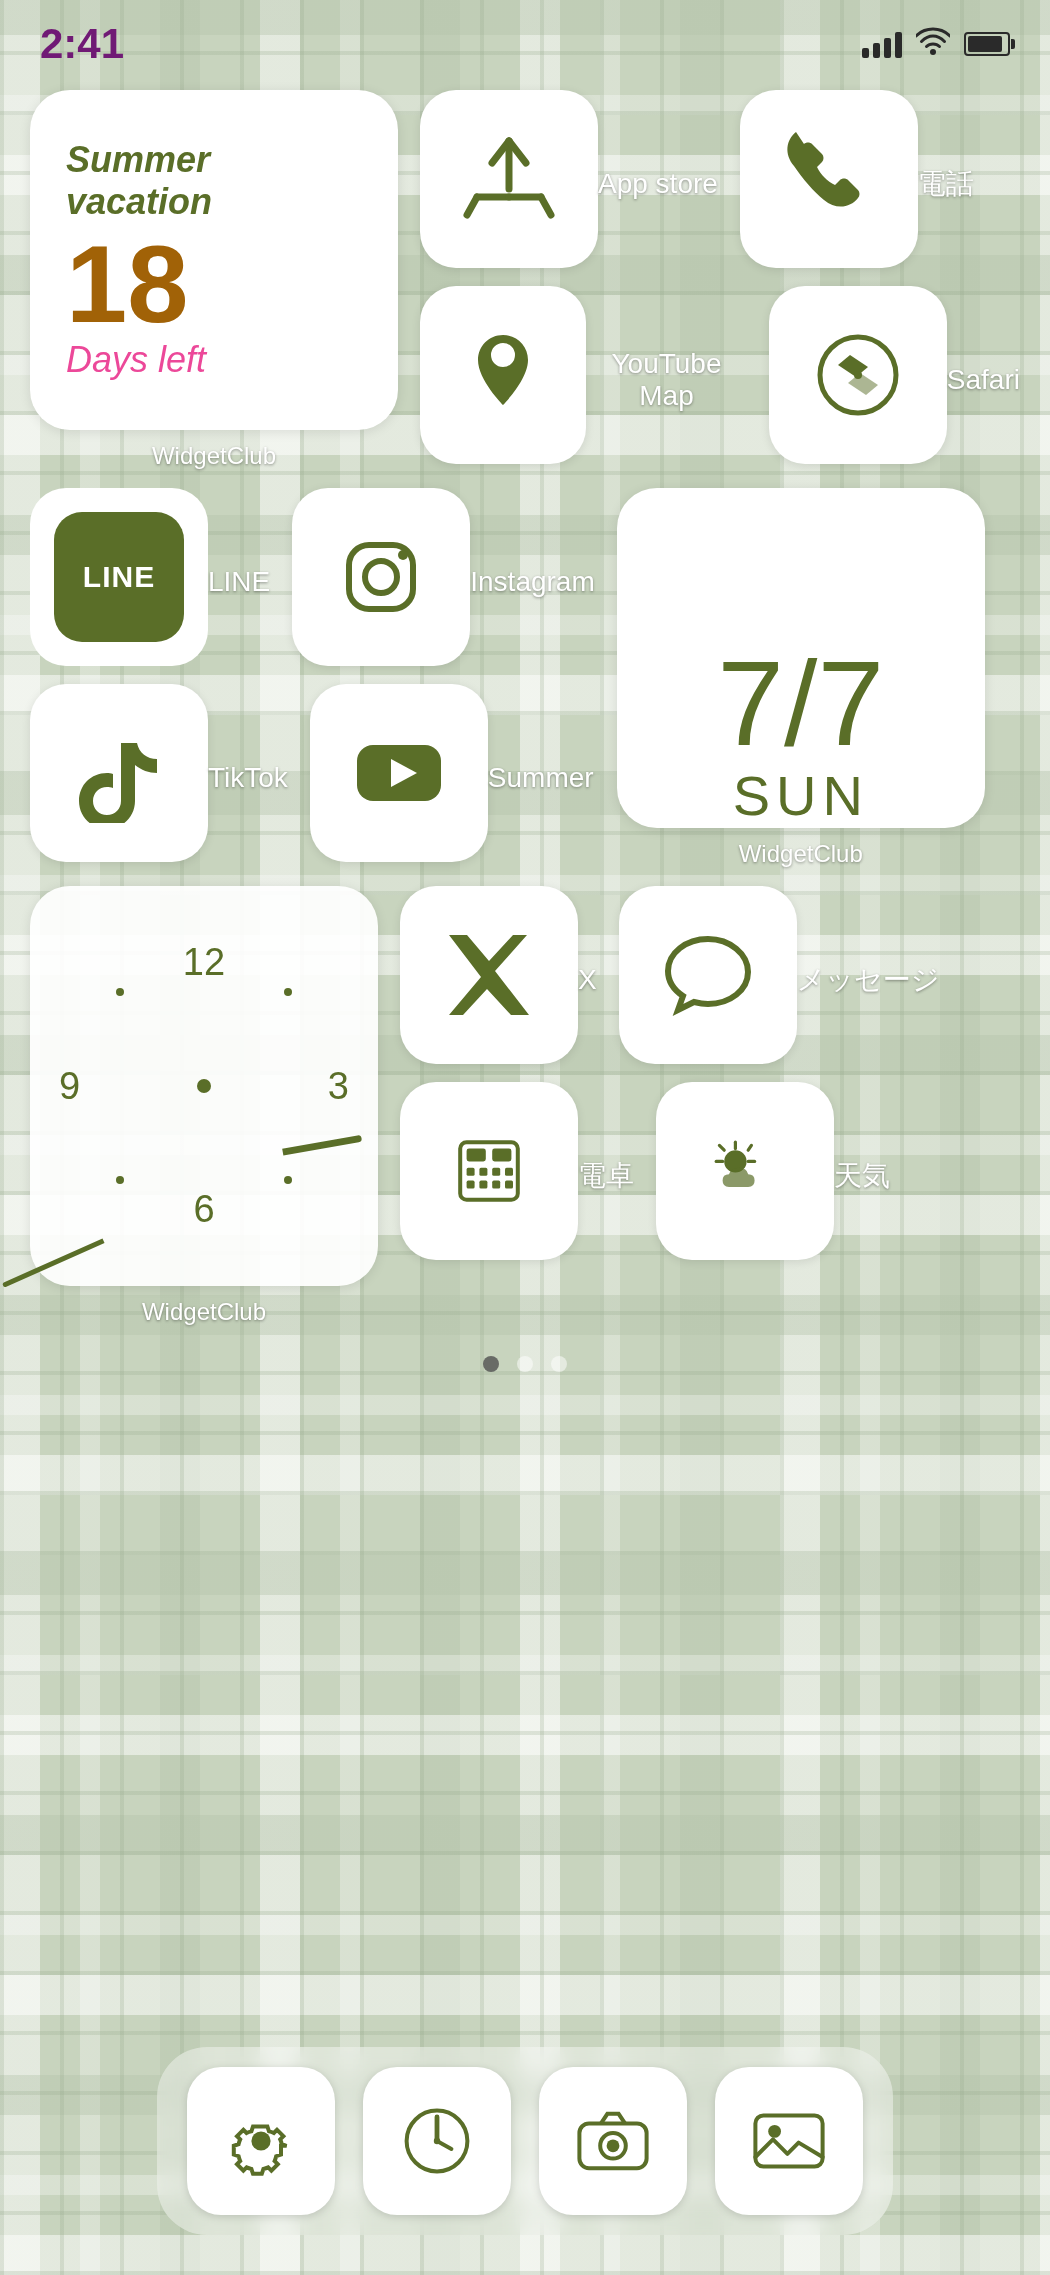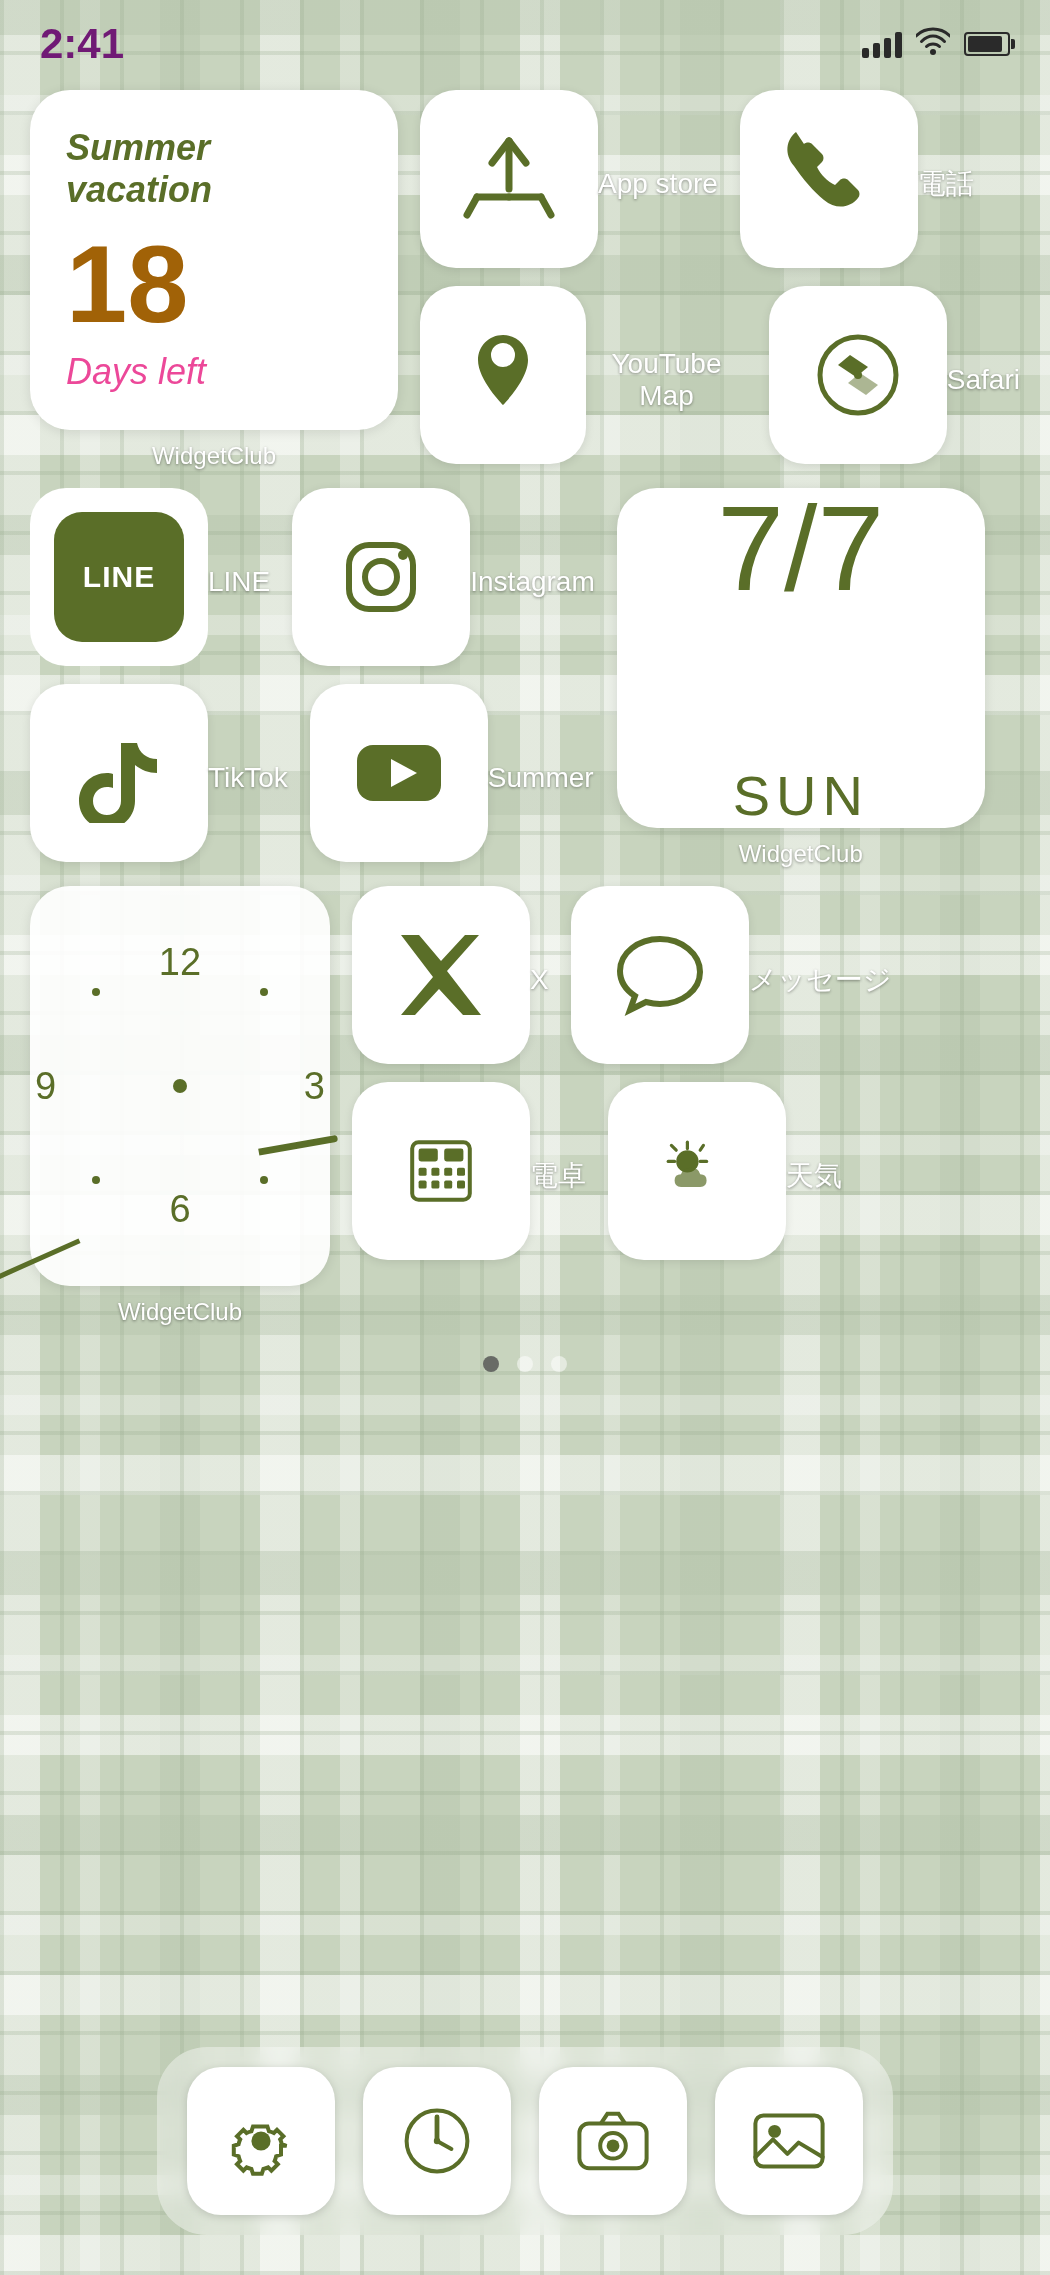--- a/index.html
+++ b/index.html
@@ -158,21 +158,20 @@
     .widget-vacation {
       background: white;
       border-radius: 40px;
       padding: 30px 36px;
       width: 368px;
       height: 340px;
       box-shadow: 0 2px 12px rgba(0,0,0,0.1);
       display: flex;
       flex-direction: column;
       justify-content: center;
-      gap: 12px;
     }
     .widget-vacation .title {
       font-size: 36px;
       font-style: italic;
       color: #5a6e28;
       font-weight: 600;
       margin-bottom: 6px;
     }
     .widget-vacation .number {
       font-size: 110px;
@@ -215,40 +214,40 @@
     
     .widget-date {
       background: white;
       border-radius: 40px;
       width: 368px;
       height: 340px;
       box-shadow: 0 2px 12px rgba(0,0,0,0.1);
       display: flex;
       flex-direction: column;
       align-items: center;
-      justify-content: space-between;
+      justify-content: flex-end;
     }
     .widget-date .date-num {
       font-size: 120px;
       font-weight: 300;
       color: #5a6e28;
       line-height: 1;
     }
     .widget-date .date-day {
       font-size: 56px;
       font-weight: 400;
       color: #5a6e28;
       letter-spacing: 6px;
     }
 
     
     .widget-clock {
       background: rgba(255,255,255,0.92);
       border-radius: 40px;
-      width: 300px;
+      width: 348px;
       height: 400px;
       box-shadow: 0 2px 12px rgba(0,0,0,0.1);
       display: flex;
       align-items: center;
       justify-content: center;
       position: relative;
     }
     .clock-face {
       position: relative;
       width: 300px;

